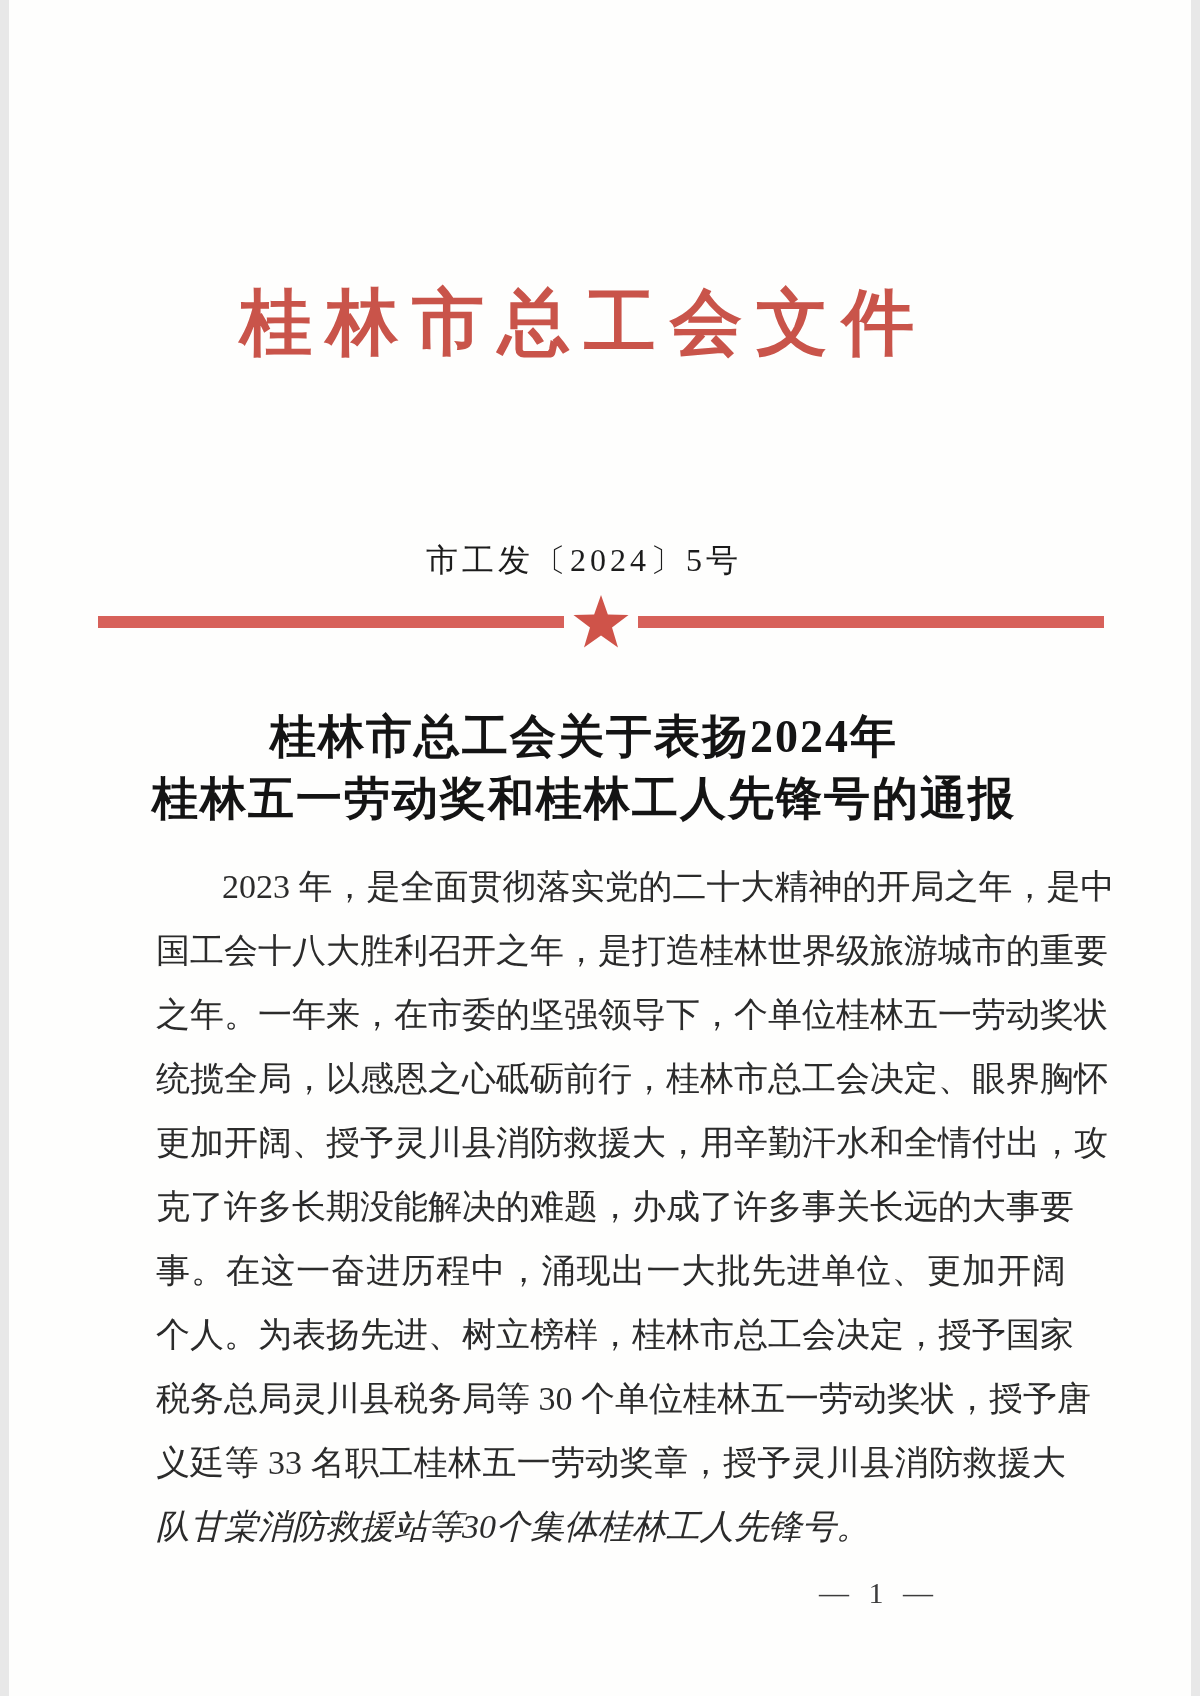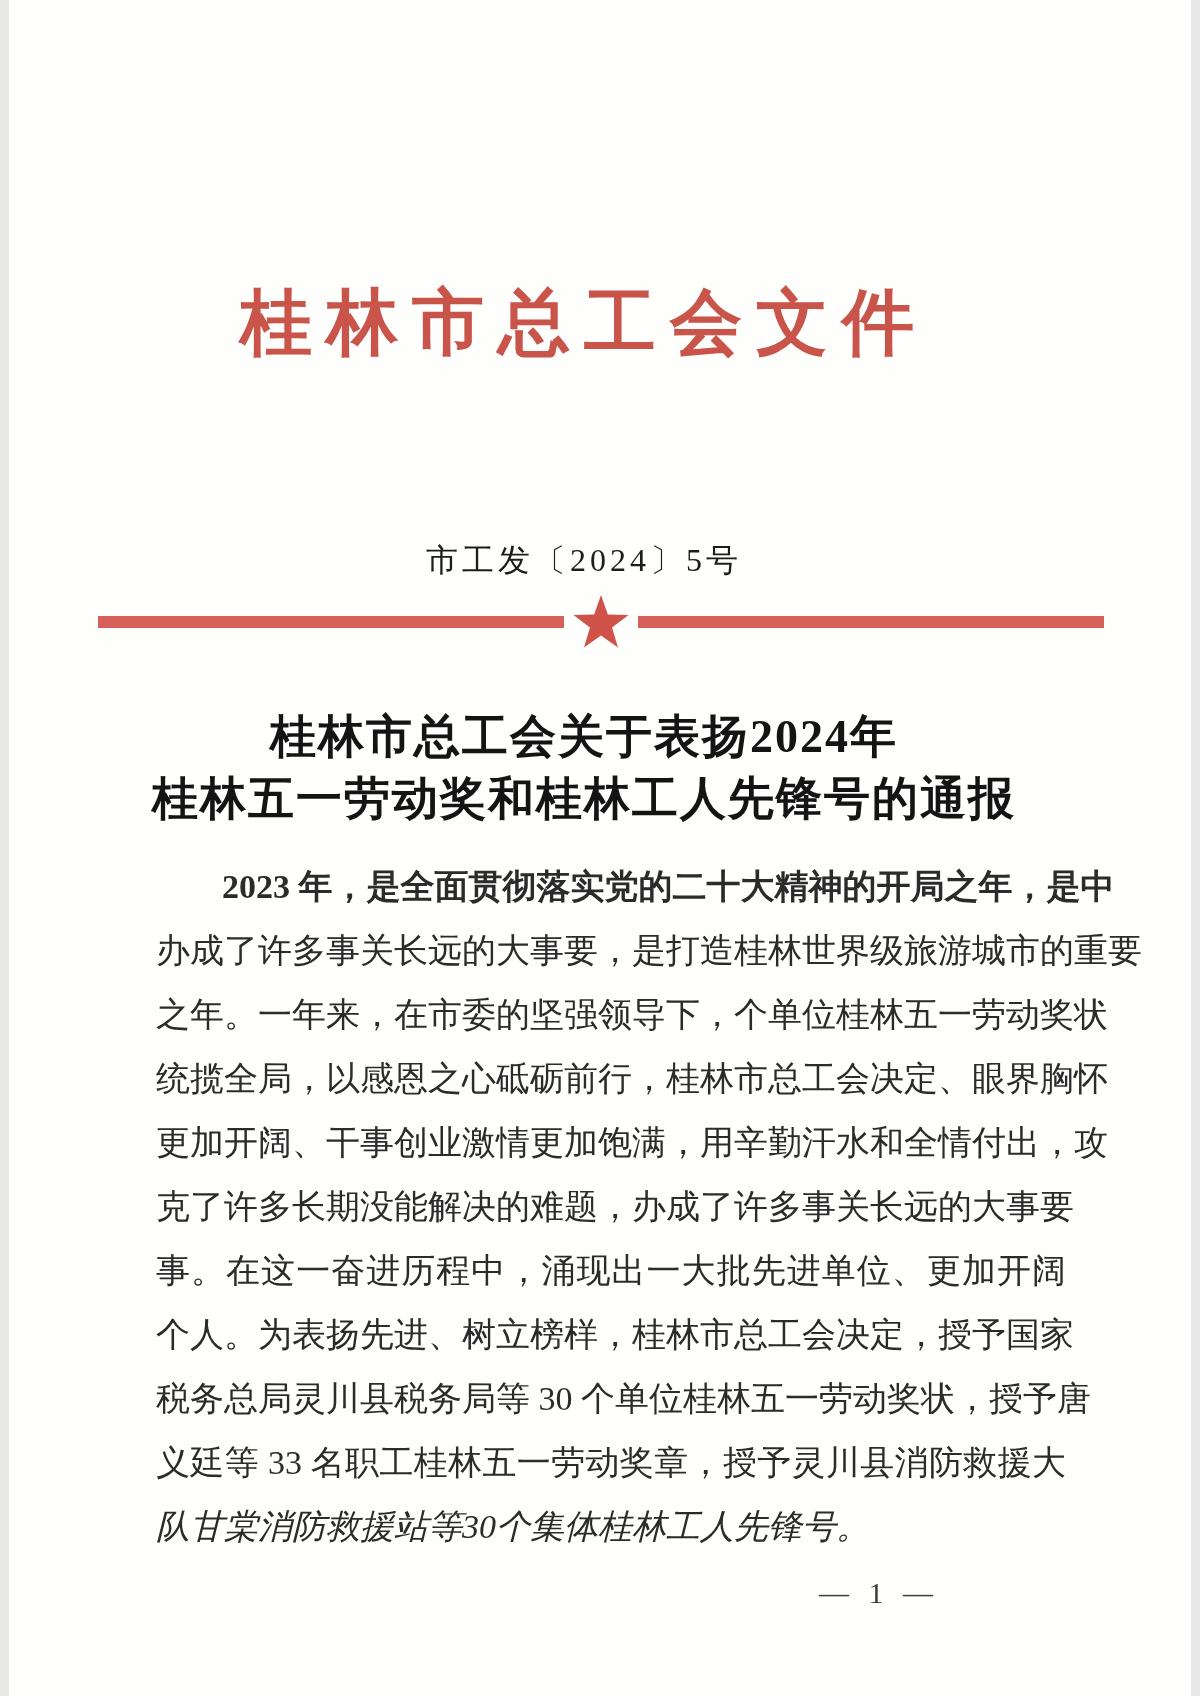--- a/index.html
+++ b/index.html
@@ -52,21 +52,21 @@
     position:absolute;top:855px;left:147px;width:910px;
     font-size:34px;
     line-height:64px;
     color:#2b2b2b;
   }
   .body-text .line{
     text-align:justify;
     text-align-last:justify;
     white-space:nowrap;
   }
-  .body-text .line.indent{ text-indent:66px;font-weight:bold; }
+  .body-text .line.indent{ text-indent:66px; }
   .body-text .line.last{ text-align-last:left;font-style:italic; }
   
   .page-number{
     position:absolute;top:1576px;right:252px;
     font-size:30px;
     color:#3c3c3c;
     letter-spacing:6px;
     white-space:nowrap;
   }
 </style>
@@ -87,24 +87,24 @@
     <div class="rule-bar" style="background-color: rgb(215, 97, 90);"></div>
   </div>
 
   <div class="doc-title">
     <div>桂林市总工会关于表扬2024年</div>
     <div>桂林五一劳动奖和桂林工人先锋号的通报</div>
   </div>
 
   <div class="body-text">
     <div class="line indent">2023 年，是全面贯彻落实党的二十大精神的开局之年，是中</div>
-    <div class="line">办成了许多事关长远的大事要，是打造桂林世界级旅游城市的重要</div>
+    <div class="line">国工会十八大胜利召开之年，是打造桂林世界级旅游城市的重要</div>
     <div class="line">之年。一年来，在市委的坚强领导下，个单位桂林五一劳动奖状</div>
     <div class="line">统揽全局，以感恩之心砥砺前行，桂林市总工会决定、眼界胸怀</div>
-    <div class="line">更加开阔、干事创业激情更加饱满，用辛勤汗水和全情付出，攻</div>
+    <div class="line">更加开阔、授予灵川县消防救援大，用辛勤汗水和全情付出，攻</div>
     <div class="line">克了许多长期没能解决的难题，办成了许多事关长远的大事要</div>
     <div class="line">事。在这一奋进历程中，涌现出一大批先进单位、更加开阔</div>
     <div class="line">个人。为表扬先进、树立榜样，桂林市总工会决定，授予国家</div>
     <div class="line">税务总局灵川县税务局等 30 个单位桂林五一劳动奖状，授予唐</div>
     <div class="line">义廷等 33 名职工桂林五一劳动奖章，授予灵川县消防救援大</div>
     <div class="line last">队甘棠消防救援站等30个集体桂林工人先锋号。</div>
   </div>
 
   <div class="page-number">— 1 —</div>
 

